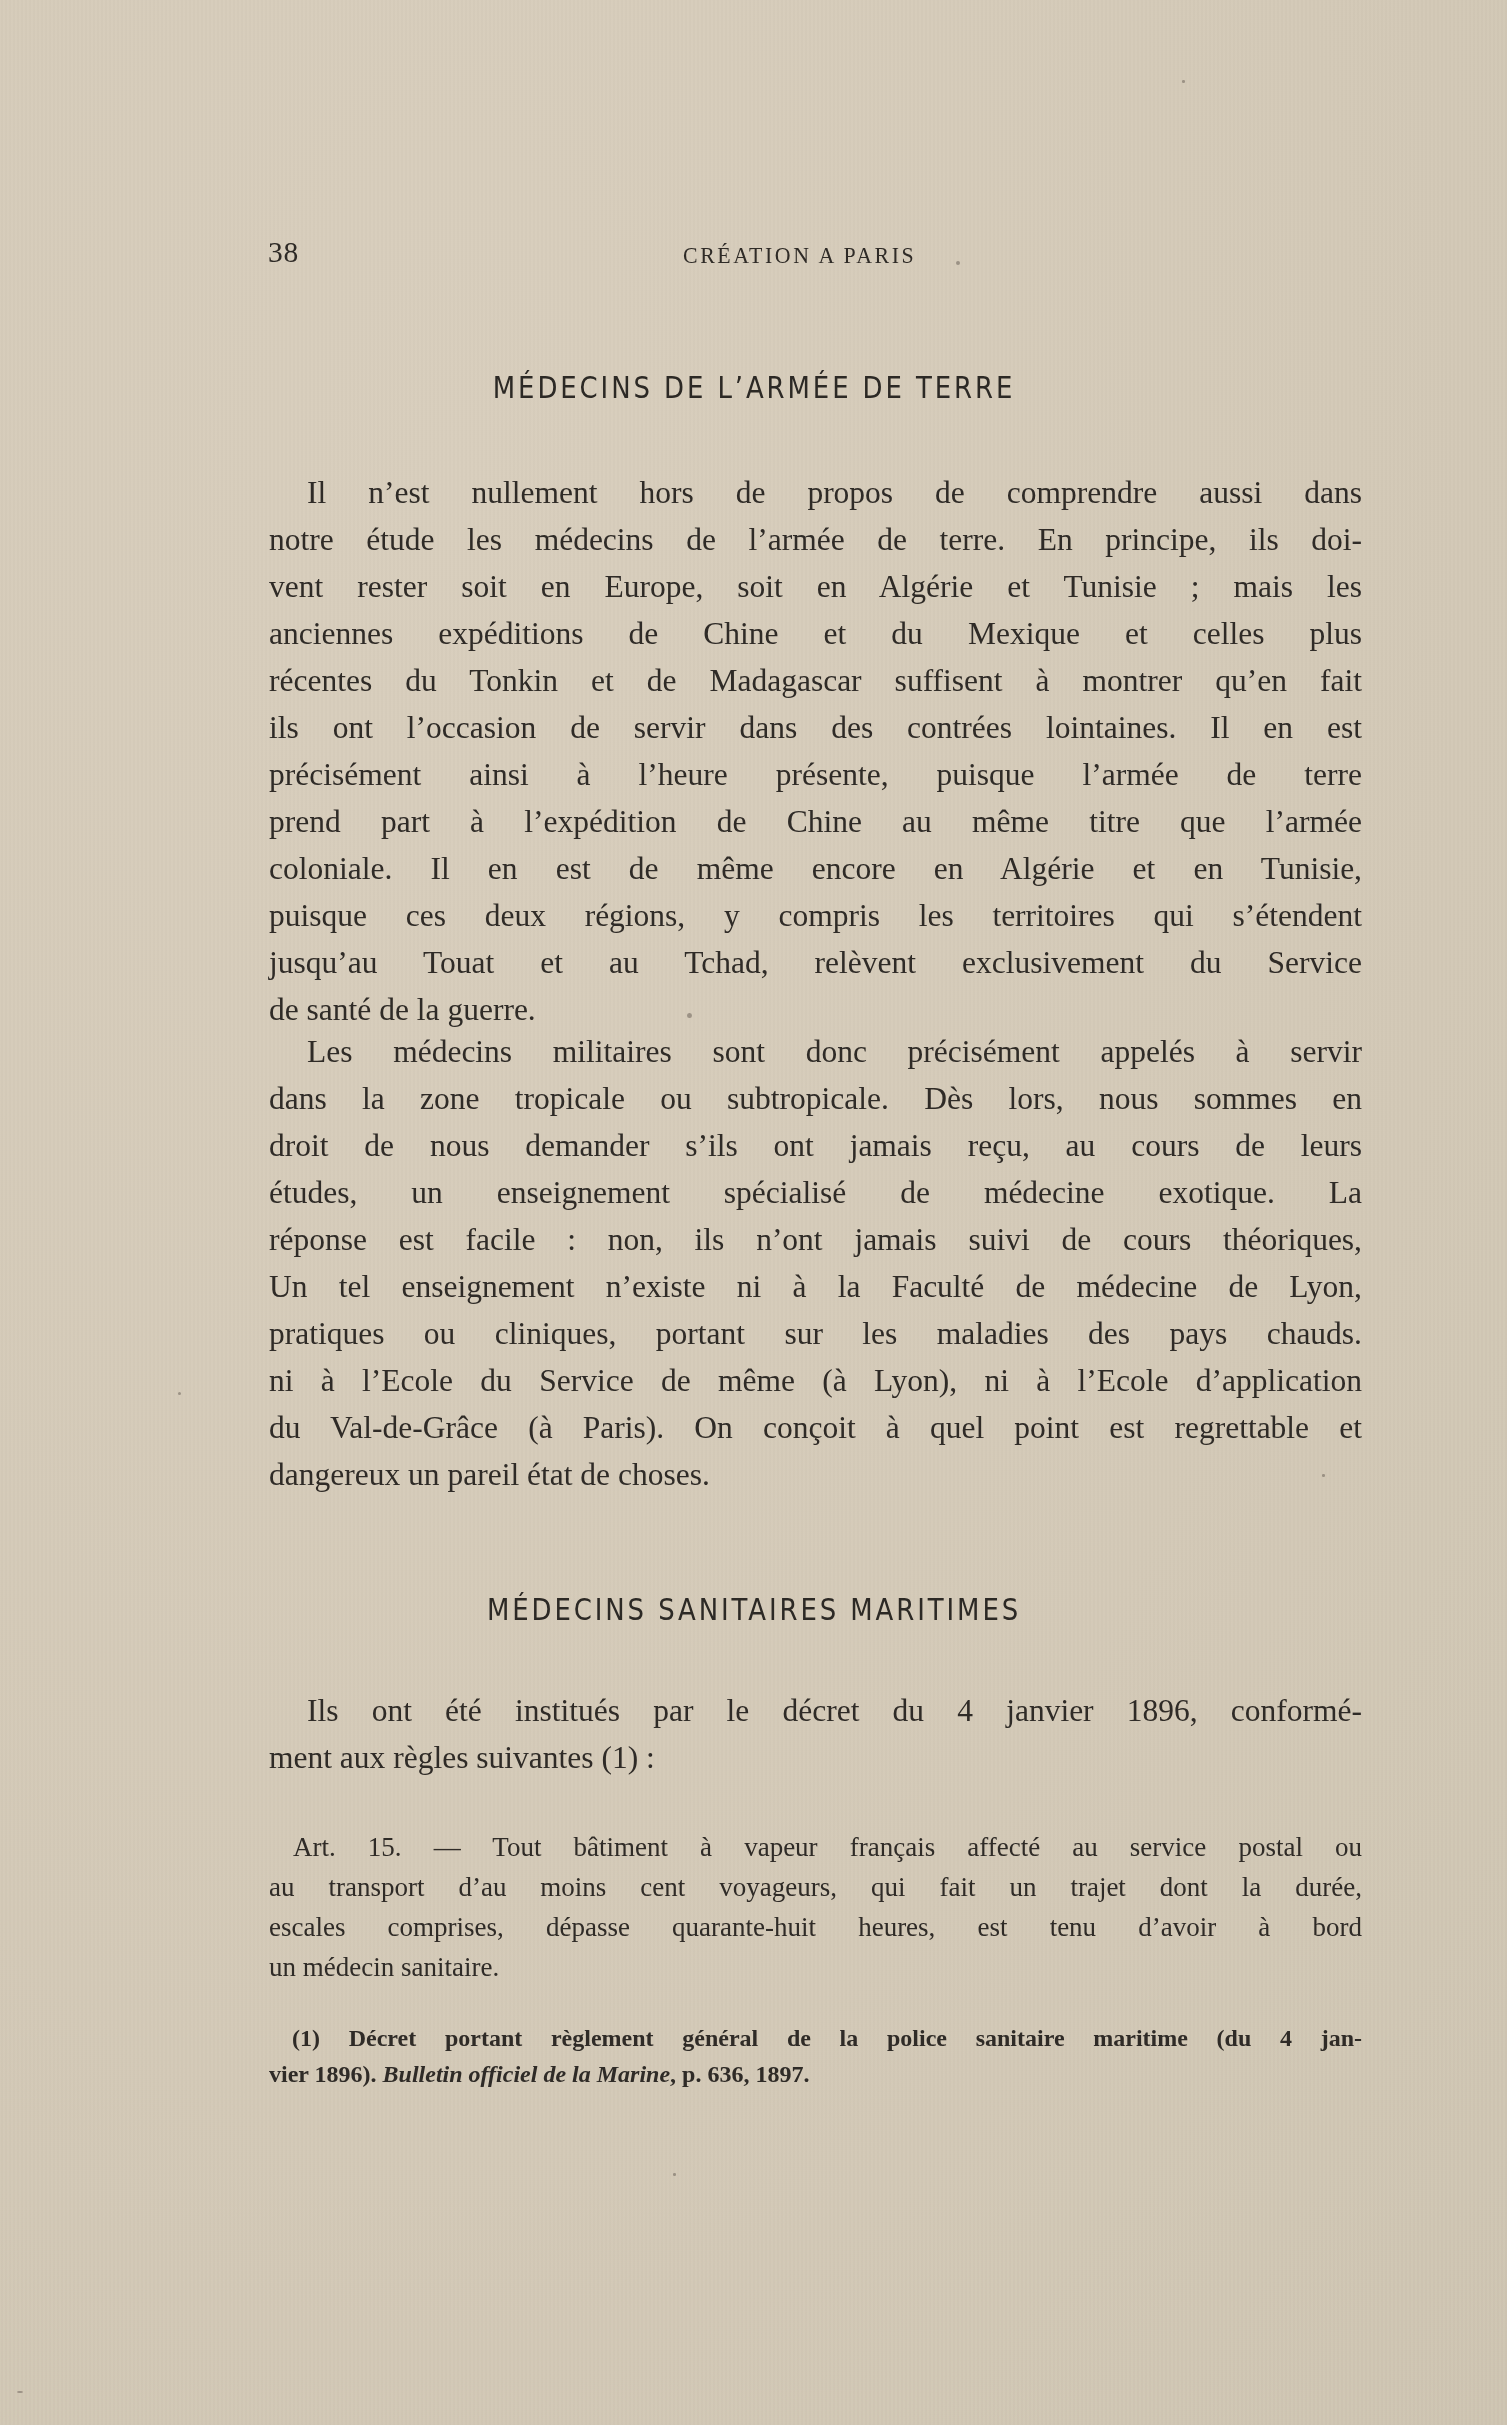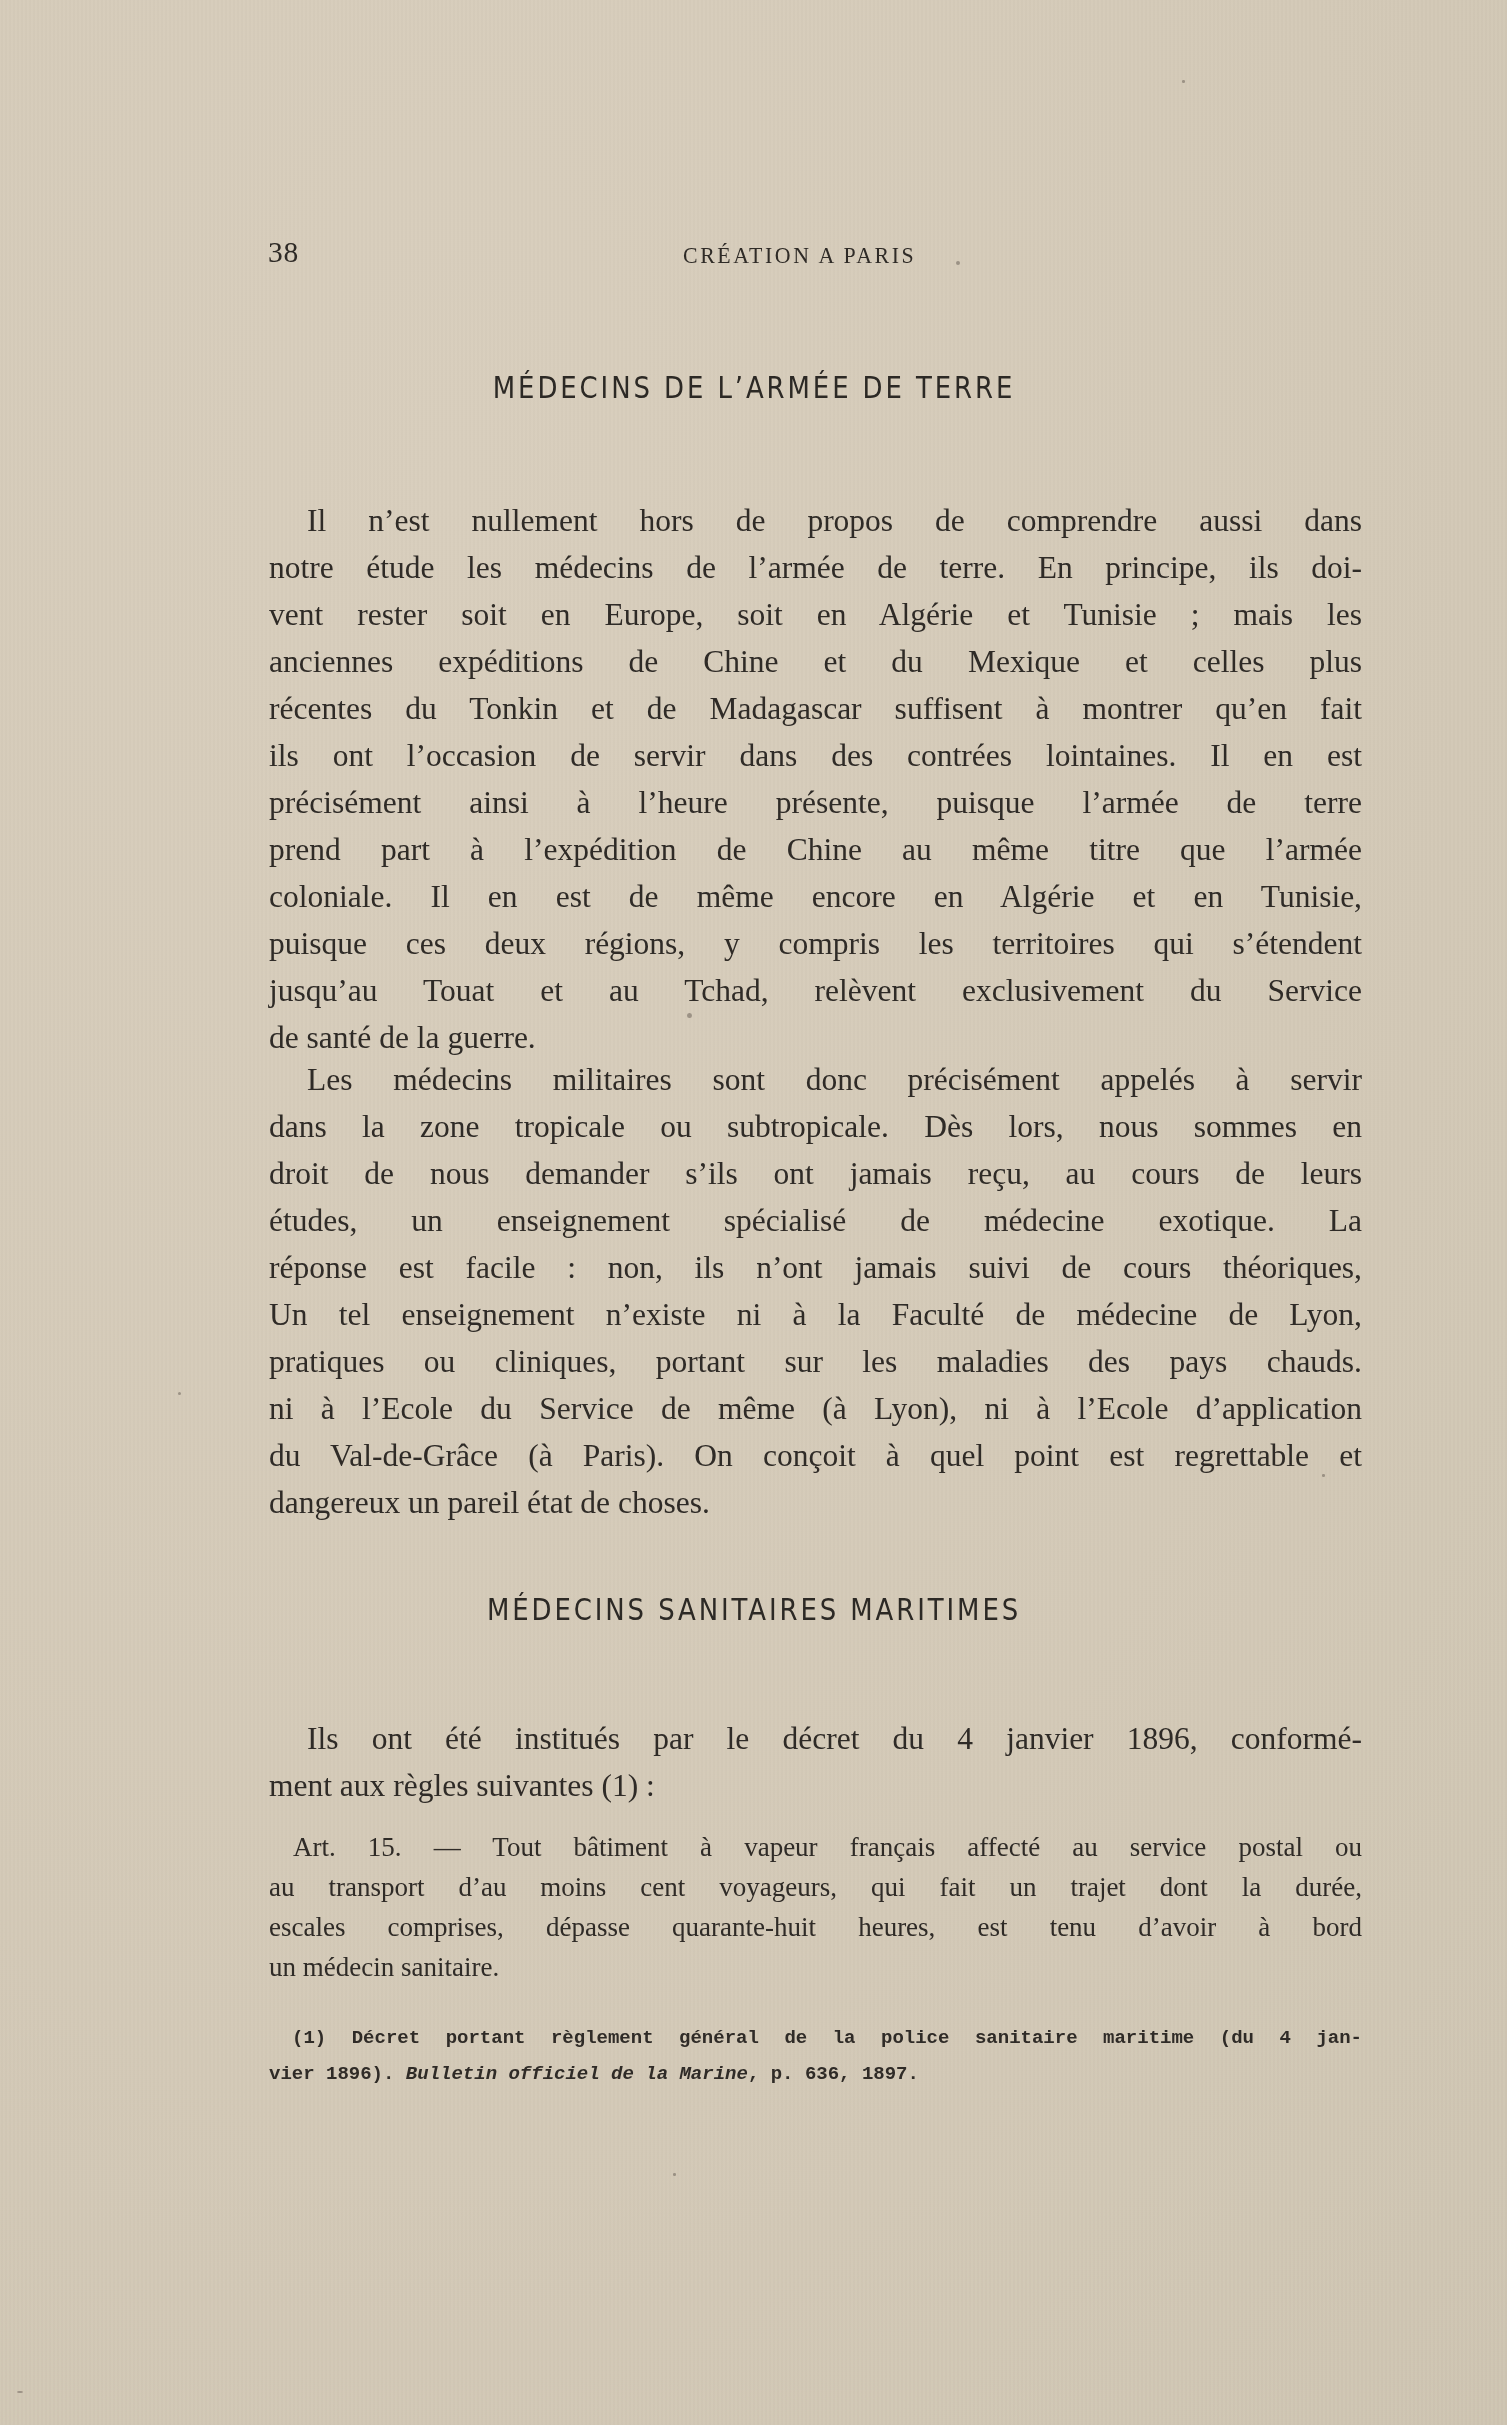--- a/index.html
+++ b/index.html
@@ -77,21 +77,20 @@
       white-space: nowrap;
       text-align: justify;
       text-align-last: justify;
       height: 47px;
     }
     .body-text .line.last {
       text-align-last: left;
     }
     .body-text .line.indent {
       padding-left: 38px;
-      margin-top: 28px;
     }
     .article-text {
       position: absolute;
       left: 269px;
       width: 1093px;
       font-family: "Liberation Serif", serif;
       font-size: 27px;
       line-height: 40px;
       margin-top: 12px;
     }
@@ -101,23 +100,23 @@
       text-align: justify;
       text-align-last: justify;
       height: 40px;
     }
     .article-text .line.last { text-align-last: left; }
     .article-text .line.indent { padding-left: 24px; }
     .footnote {
       position: absolute;
       left: 269px;
       width: 1093px;
-      font-family: Liberation Mono, monospace;
+      font-family: Liberation Serif, serif;
       font-weight: bold;
-      font-size: 19px;
+      font-size: 24px;
       line-height: 36px;
     }
     .footnote .line {
       display: block;
       white-space: nowrap;
       text-align: justify;
       text-align-last: justify;
       height: 36px;
     }
     .footnote .line.last { text-align-last: left; }

